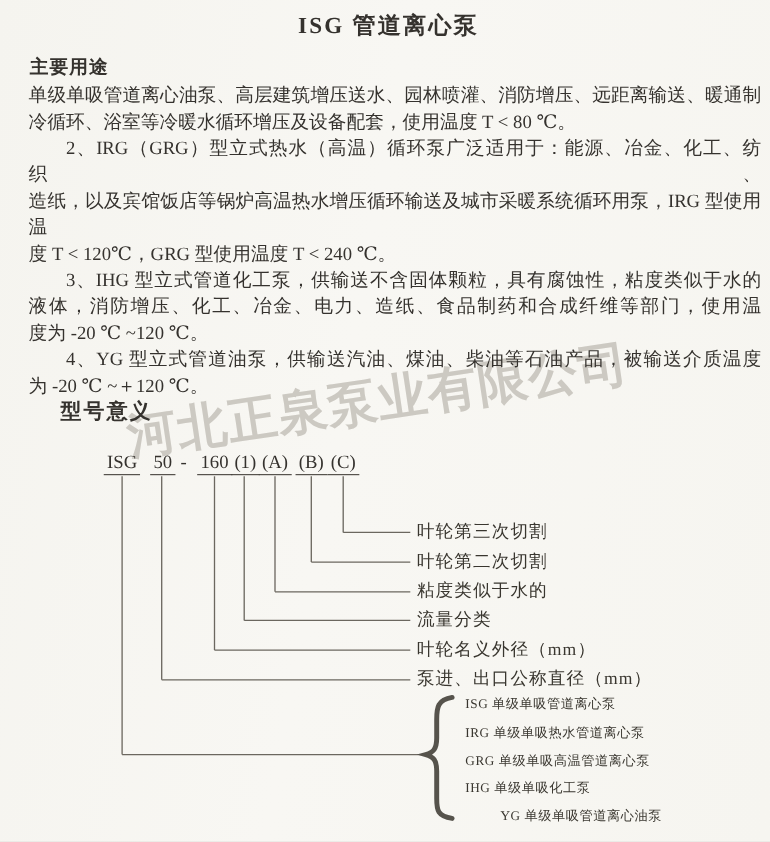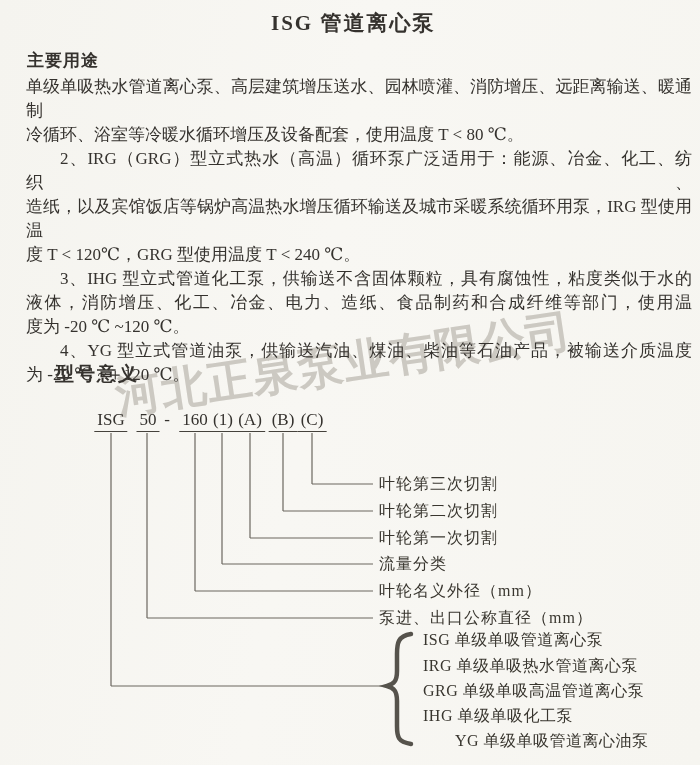--- a/index.html
+++ b/index.html
@@ -48,38 +48,38 @@
   .code-seg.u{border-bottom:1.5px solid #45423c;padding:0 3px 2px 3px;}
   .diag{position:absolute;left:0;top:0;pointer-events:none;}
   .lbl{
     position:absolute;left:379px;
     font-size:16px;line-height:22px;letter-spacing:1px;white-space:nowrap;color:#39362f;
   }
   .lbl.l0{top:473px;} .lbl.l1{top:500px;} .lbl.l2{top:527px;}
   .lbl.l3{top:553px;} .lbl.l4{top:580px;} .lbl.l5{top:607px;}
   .pt{
     position:absolute;left:423px;
-    font-size:16px;line-height:22px;letter-spacing:0.5px;white-space:nowrap;color:#39362f;
+    font-size:12px;line-height:22px;letter-spacing:0.5px;white-space:nowrap;color:#39362f;
   }
   .pt.p0{top:629px;} .pt.p1{top:655px;} .pt.p2{top:680px;}
   .pt.p3{top:705px;} .pt.p4{top:730px;margin-left:32px;}
 </style>
 </head>
 <body>
 
 <div class="page">
 
   <div class="watermark">河北正泉泵业有限公司</div>
 
   <div class="title">ISG 管道离心泵</div>
 
   <div class="h-usage">主要用途</div>
 
   <div class="body-text">
-    <div class="bl f">单级单吸热水管道离心泵、高层建筑增压送水、园林喷灌、消防增压、远距离输送、暖通制</div>
+    <div class="bl f">单级单吸管道离心油泵、高层建筑增压送水、园林喷灌、消防增压、远距离输送、暖通制</div>
     <div class="bl">冷循环、浴室等冷暖水循环增压及设备配套，使用温度 T &lt; 80 ℃。</div>
     <div class="bl i f">2、IRG（GRG）型立式热水（高温）循环泵广泛适用于：能源、冶金、化工、纺织、</div>
     <div class="bl f">造纸，以及宾馆饭店等锅炉高温热水增压循环输送及城市采暖系统循环用泵，IRG 型使用温</div>
     <div class="bl">度 T &lt; 120℃，GRG 型使用温度 T &lt; 240 ℃。</div>
     <div class="bl i f">3、IHG 型立式管道化工泵，供输送不含固体颗粒，具有腐蚀性，粘度类似于水的</div>
     <div class="bl f">液体，消防增压、化工、冶金、电力、造纸、食品制药和合成纤维等部门，使用温</div>
     <div class="bl">度为 -20 ℃ ~120 ℃。</div>
     <div class="bl i f">4、YG 型立式管道油泵，供输送汽油、煤油、柴油等石油产品，被输送介质温度</div>
     <div class="bl">为 -20 ℃ ~＋120 ℃。</div>
   </div>
@@ -112,21 +112,21 @@
       <line x1="222" y1="564" x2="373" y2="564"></line>
       <line x1="195" y1="591" x2="373" y2="591"></line>
       <line x1="147" y1="618" x2="373" y2="618"></line>
       <line x1="111" y1="686" x2="385" y2="686"></line>
     </g>
     <path d="M 411 634 C 398 636, 397 643, 397 654 L 397 671 C 397 681, 394 684, 387 686 C 394 688, 397 691, 397 701 L 397 726 C 397 737, 398 742, 411 744" fill="none" stroke="#56534c" stroke-width="4.5" stroke-linecap="round"></path>
   </svg>
 
   <div class="lbl l0">叶轮第三次切割</div>
   <div class="lbl l1">叶轮第二次切割</div>
-  <div class="lbl l2">叶轮第一次切割</div>
+  <div class="lbl l2">粘度类似于水的</div>
   <div class="lbl l3">流量分类</div>
   <div class="lbl l4">叶轮名义外径（mm）</div>
   <div class="lbl l5">泵进、出口公称直径（mm）</div>
 
   <div class="pt p0">ISG 单级单吸管道离心泵</div>
   <div class="pt p1">IRG 单级单吸热水管道离心泵</div>
   <div class="pt p2">GRG 单级单吸高温管道离心泵</div>
   <div class="pt p3">IHG 单级单吸化工泵</div>
   <div class="pt p4">YG 单级单吸管道离心油泵</div>
 

